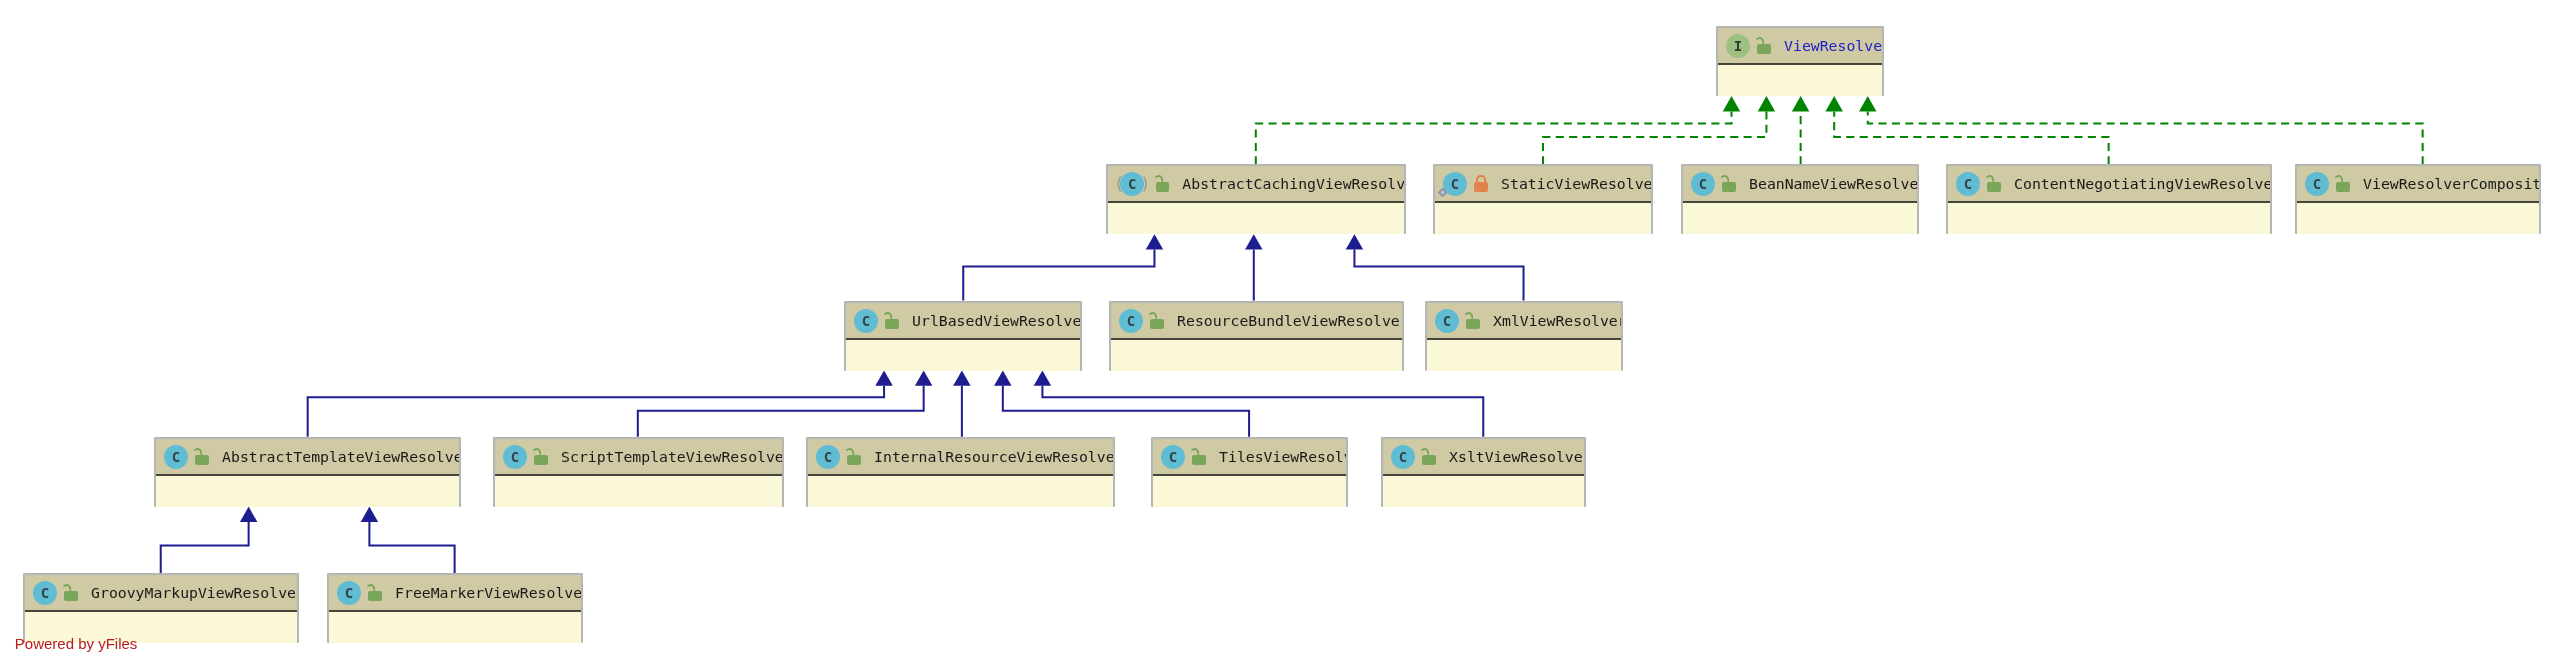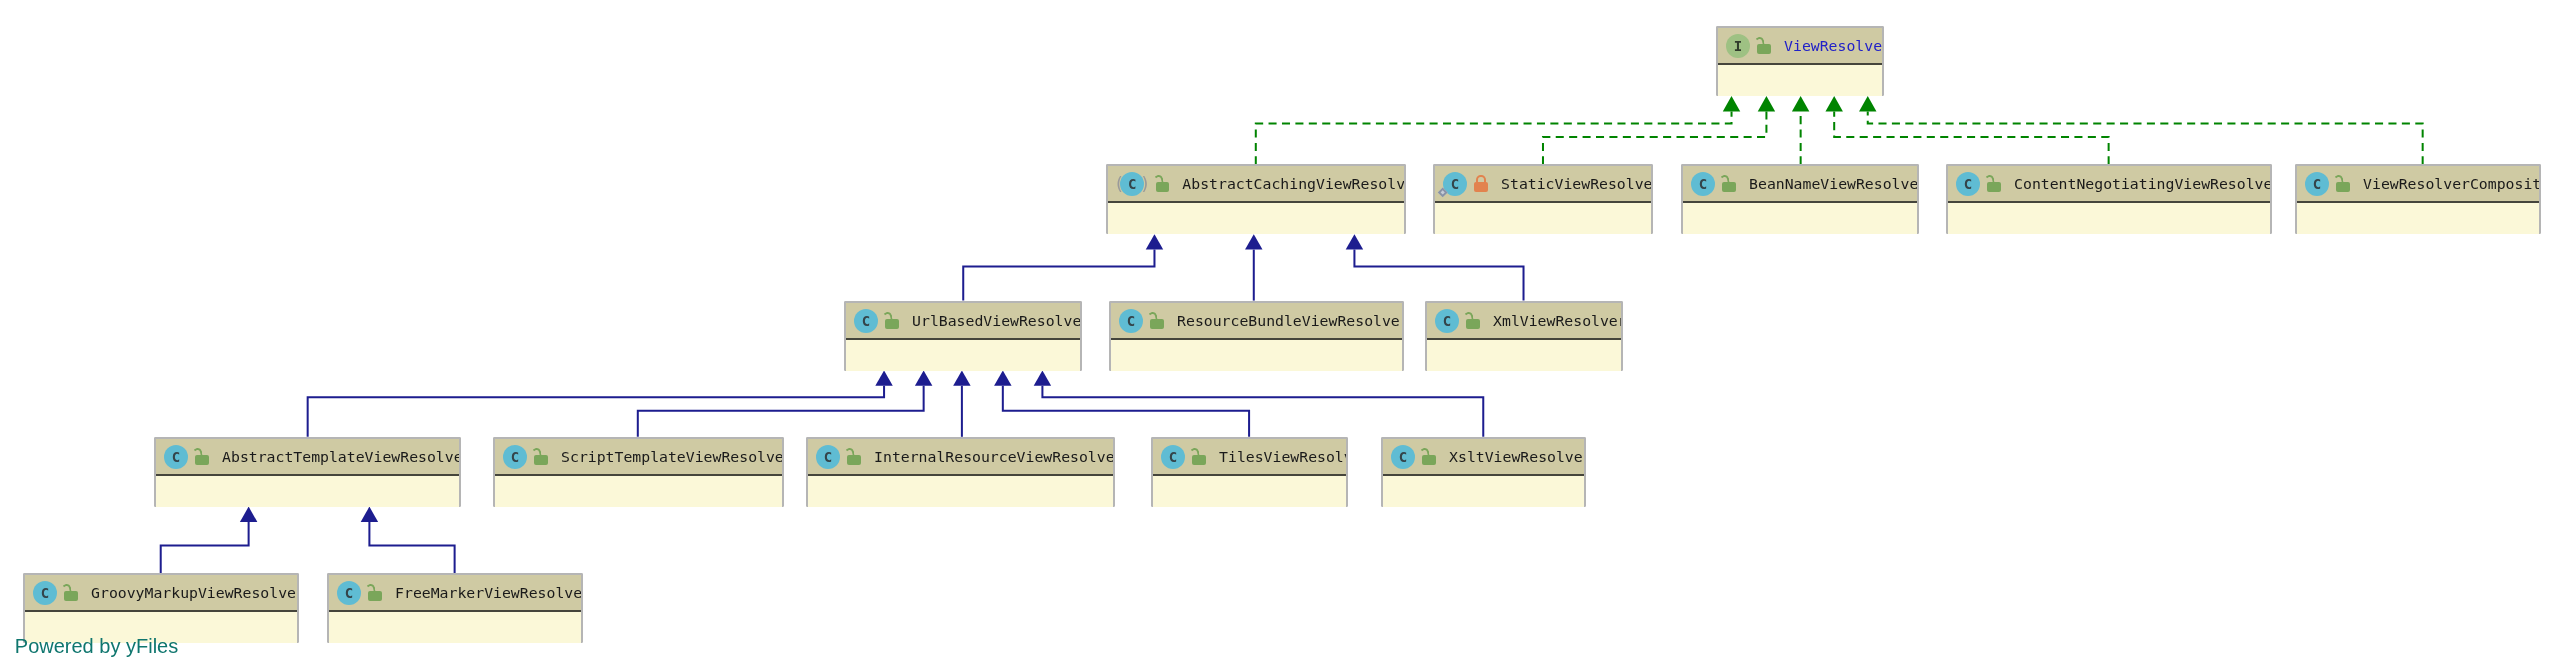--- a/index.html
+++ b/index.html
@@ -32,21 +32,21 @@
   .lock.closed::before{top:-6.7px;left:2px;width:9.4px;height:8.7px;border:2.7px solid #e2834e;
         border-bottom:none;border-radius:4.7px 4.7px 0 0;}
   .lock.open::before{top:-7.4px;left:-2px;width:8.7px;height:8px;border:2.7px solid #7aa65a;
         border-bottom:none;border-left-color:transparent;border-radius:4.7px 4.7px 0 0;
         transform:rotate(-12deg);}
 
   .class-label{font-size:14.8px;letter-spacing:0px;color:#1a1a1a;margin-left:6.7px;}
   .class-label.interface-name{color:#2121c8;}
 
   #watermark{position:absolute;left:14.8px;top:635px;font-family:"Liberation Sans", sans-serif;
-        font-size:20px;color:#0f766e;user-select:none;}
+        font-size:15px;color:#b91c1c;user-select:none;}
 </style>
 </head>
 <body>
 
 <div id="canvas">
   <svg id="edges" viewBox="0 0 3838 1000" xmlns="http://www.w3.org/2000/svg">
       <g>
         <polyline points="1871,245 1871,184 2580,184 2580,166" fill="none" stroke="#008400" stroke-width="3" stroke-dasharray="12,8"></polyline>
         <polygon points="2580,143 2567,166 2593,166" fill="#008400"></polygon>
       </g>

